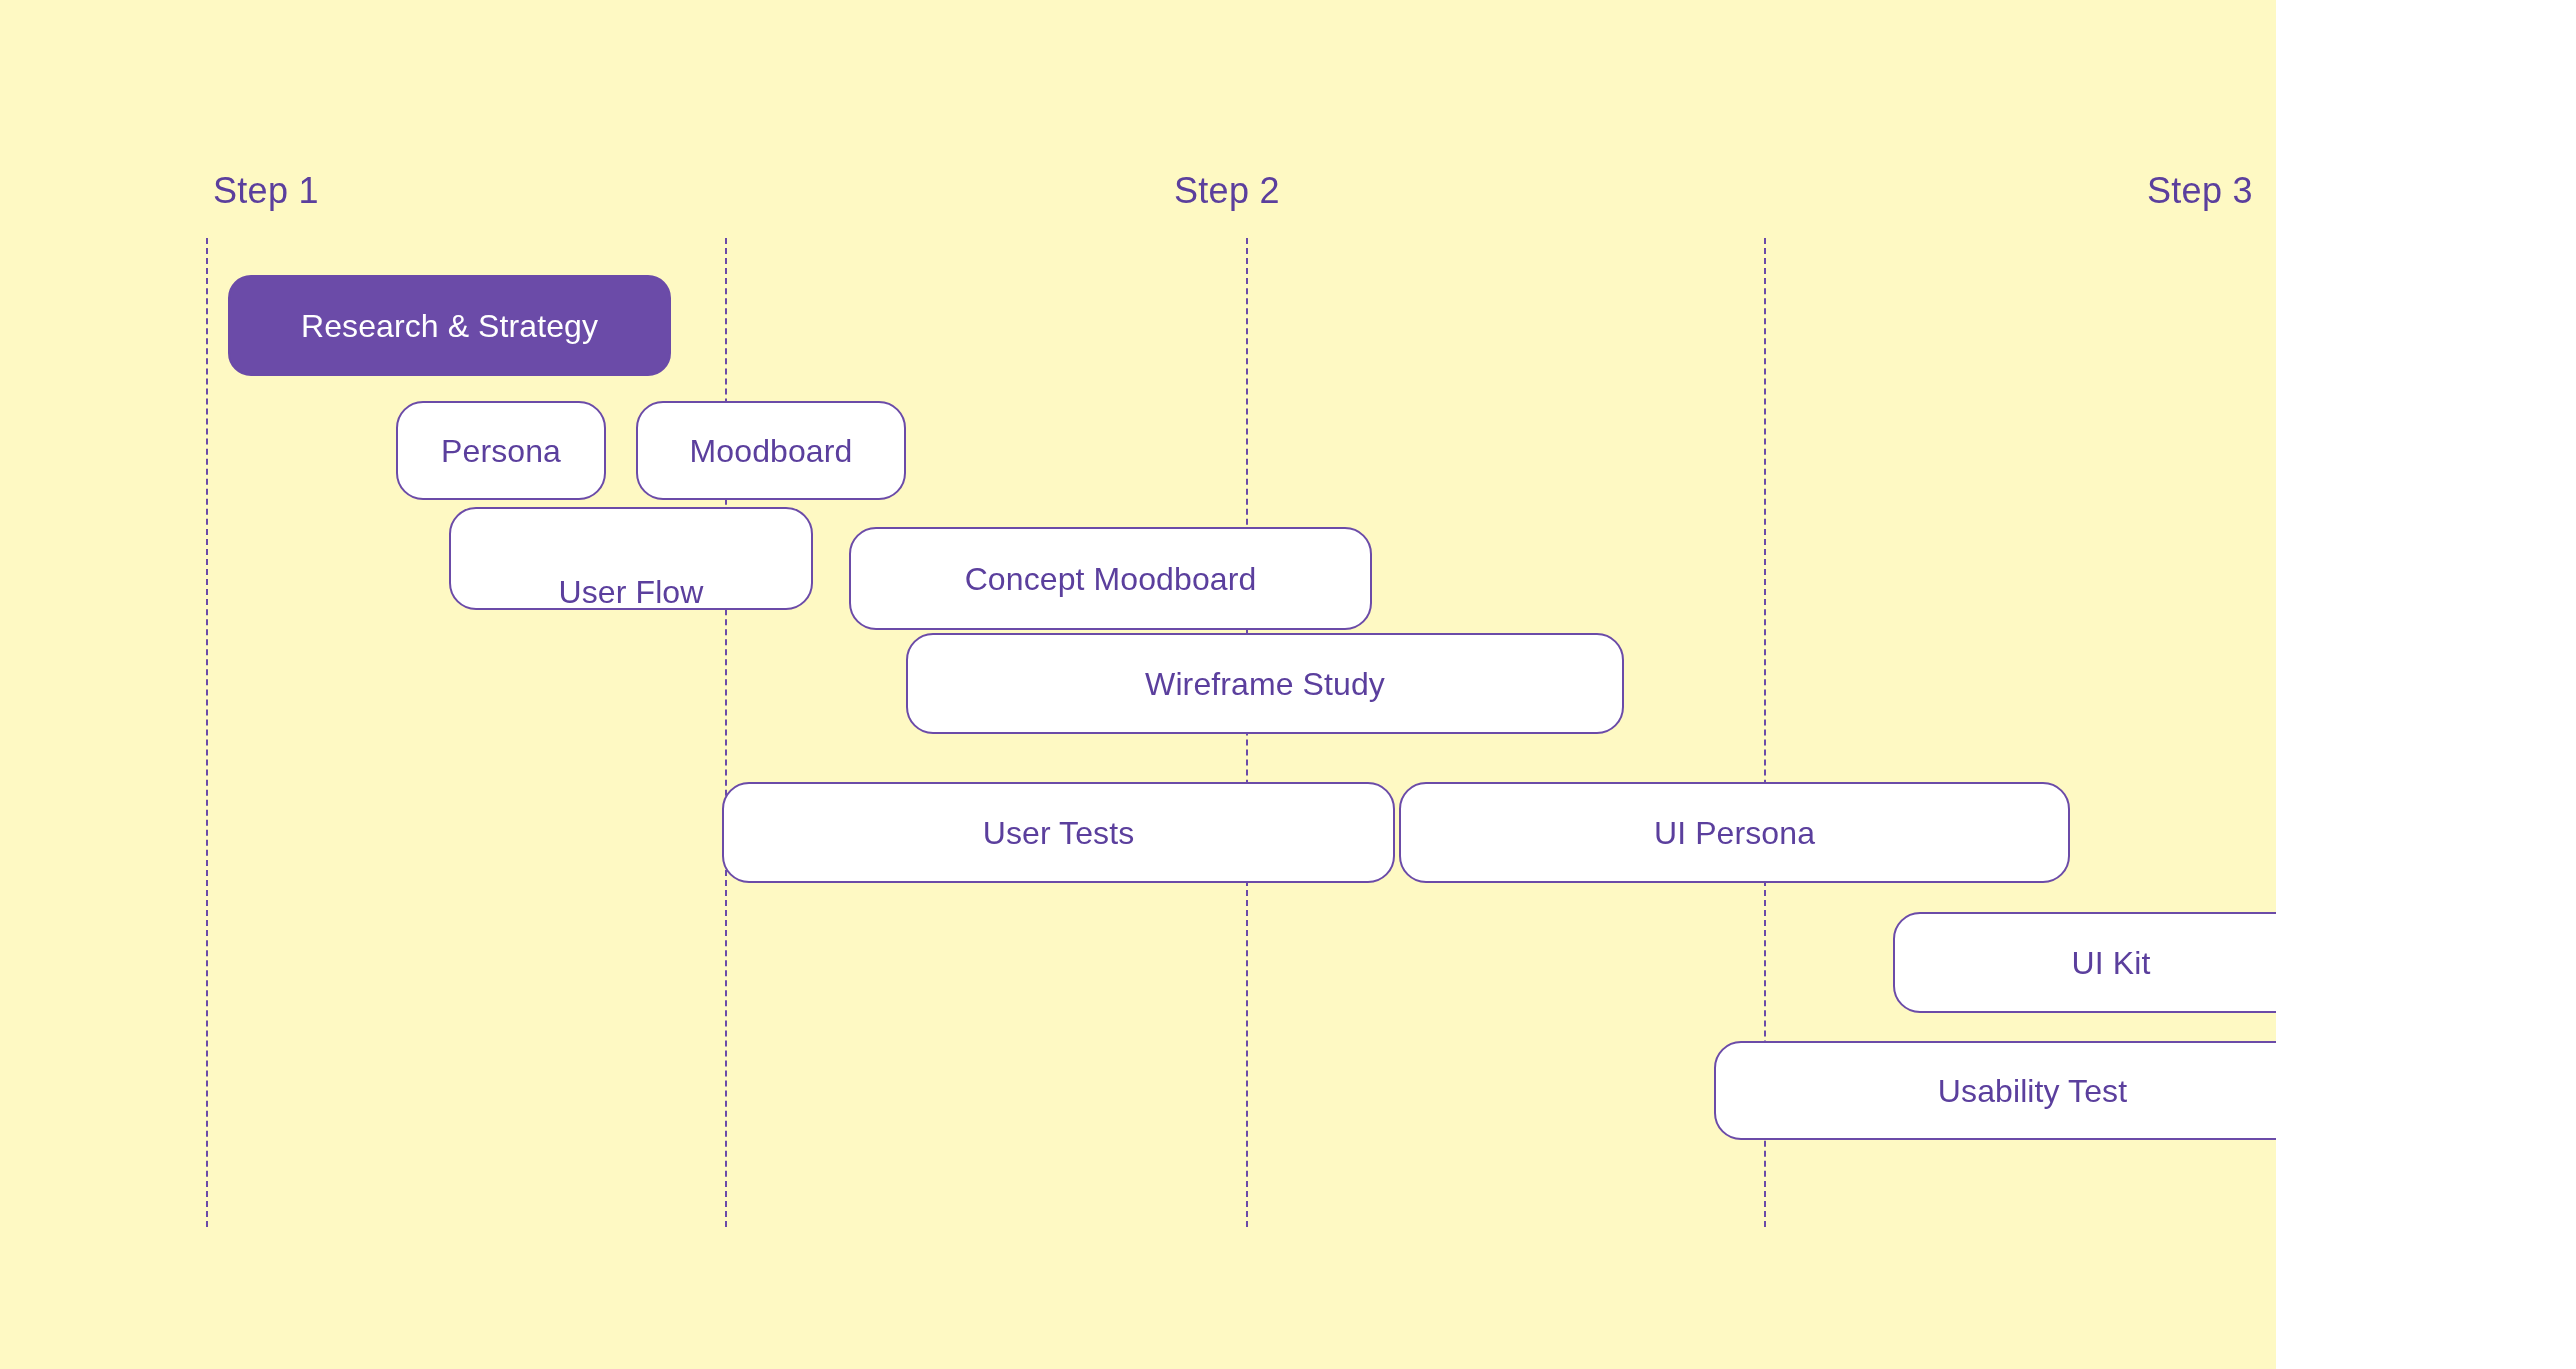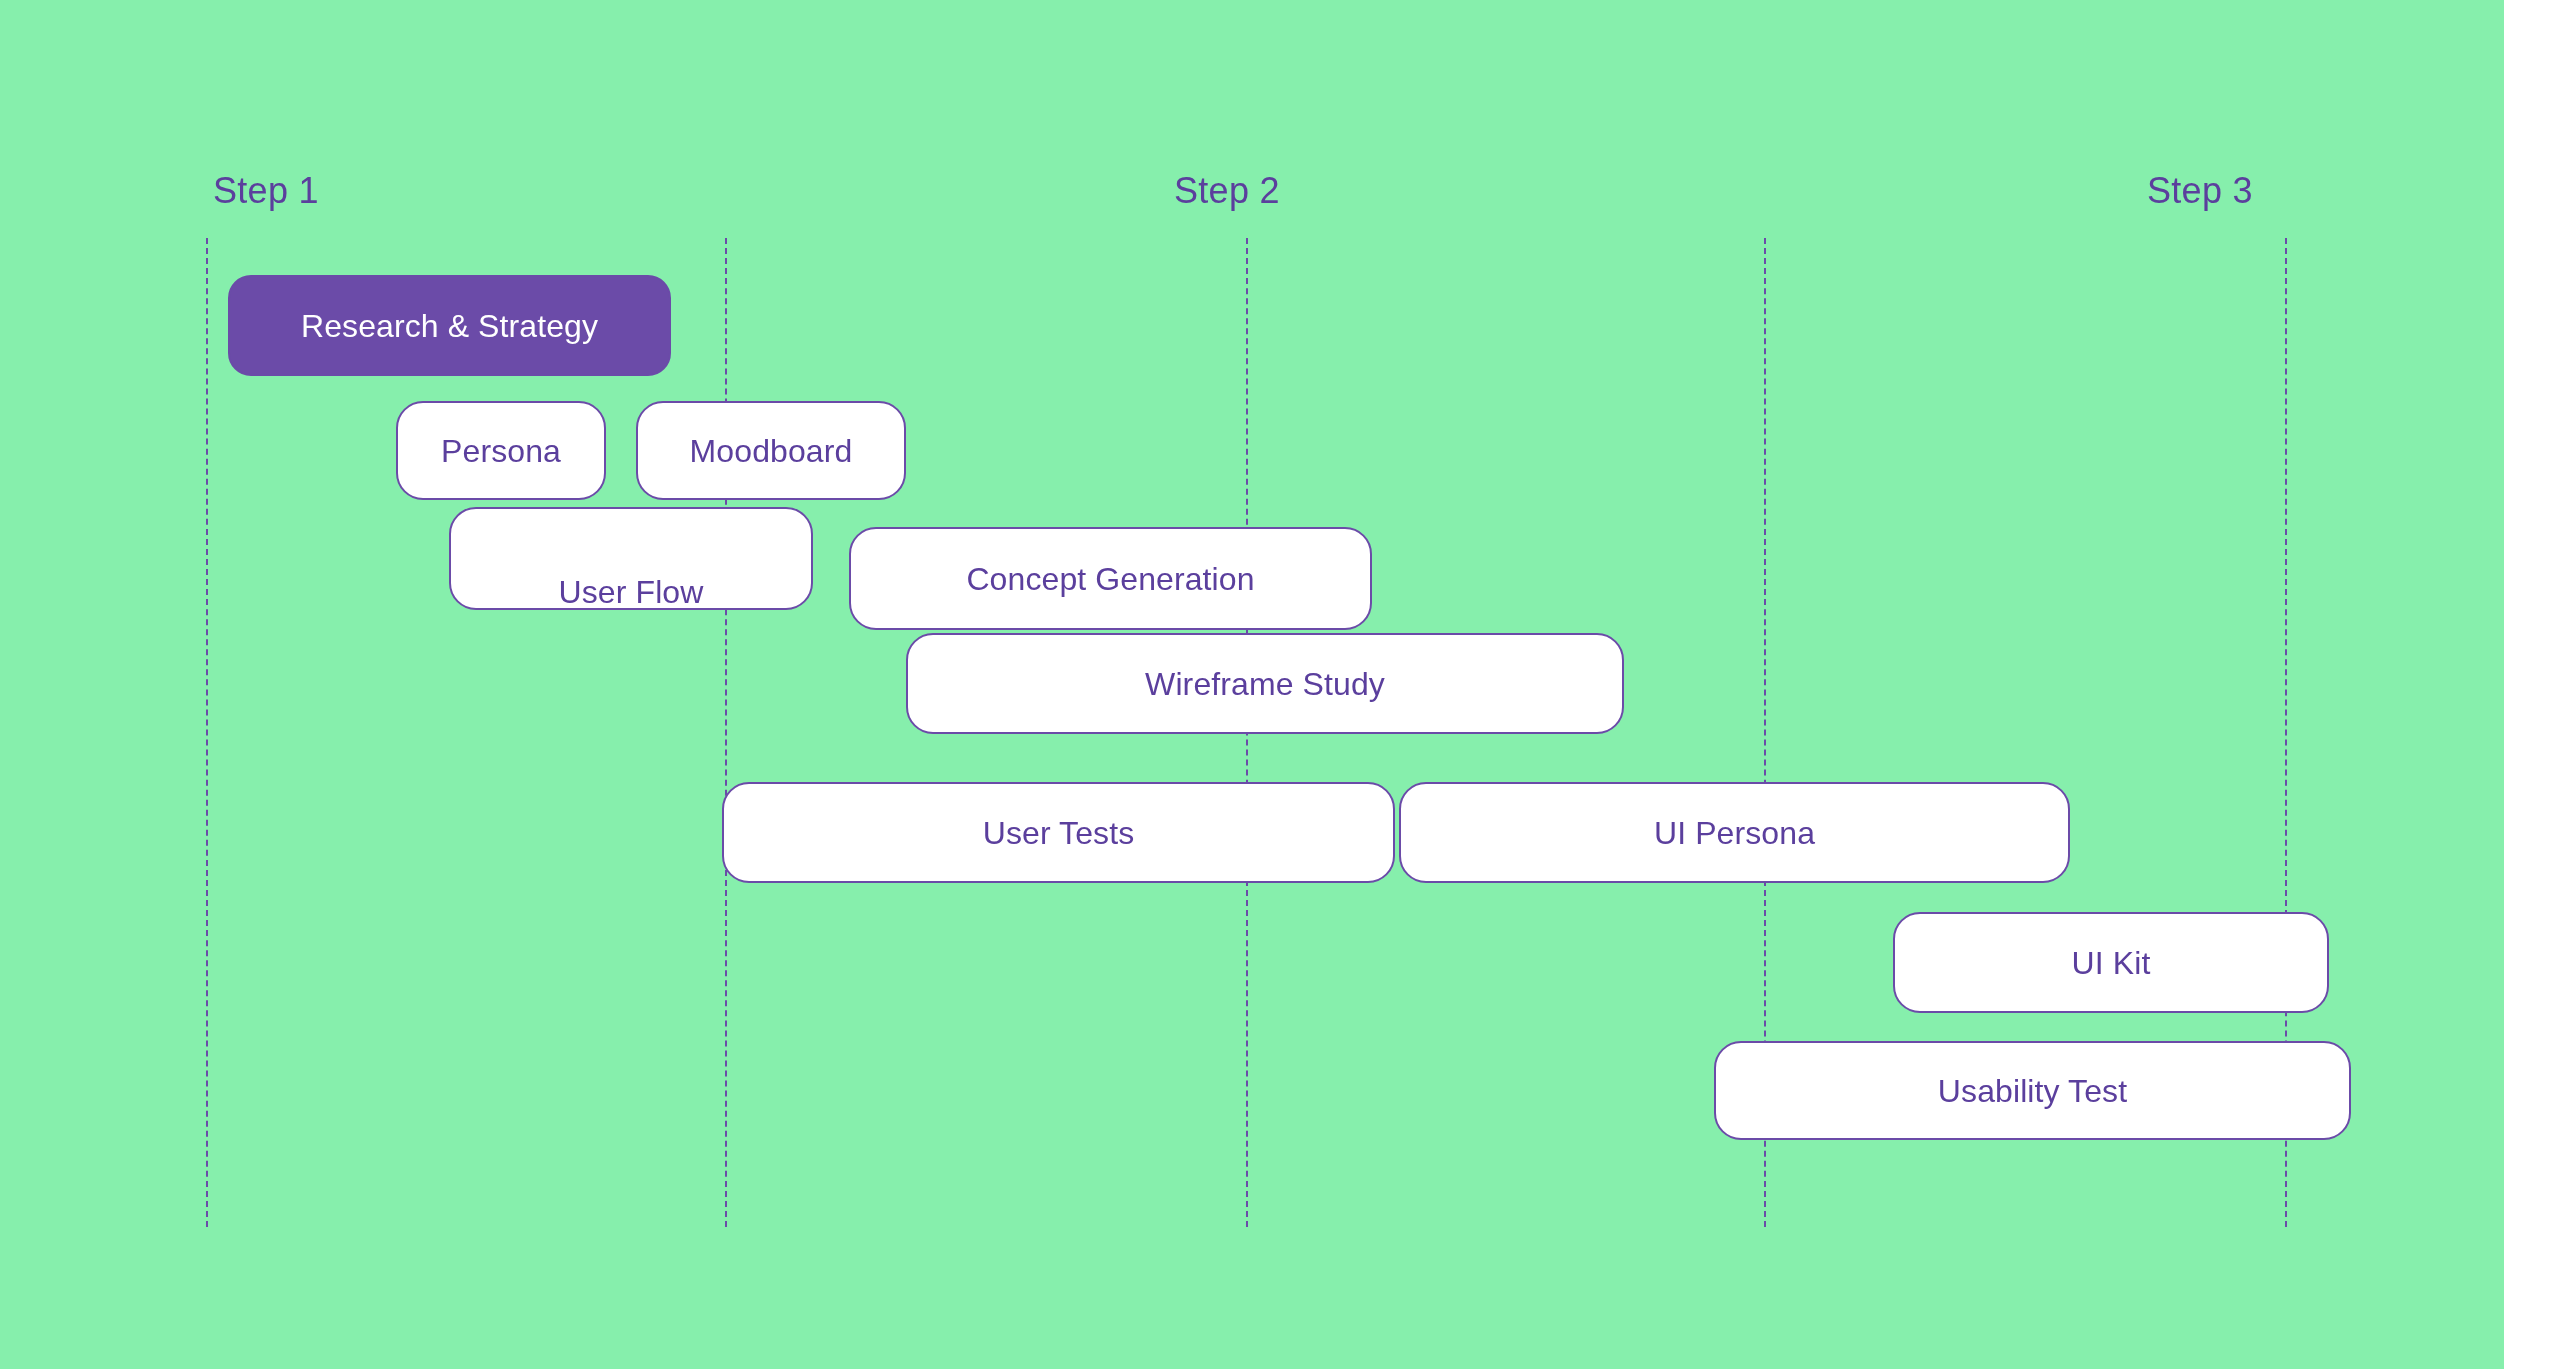--- a/index.html
+++ b/index.html
@@ -68,21 +68,21 @@
     border-radius: 23px;
   }
 
   .task-bar .bar-label {
     pointer-events: none;
   }
 </style>
 </head>
 <body>
 
-<div id="stage" style="width: 2504px; height: 1370px; background: #86efac;">
+<div id="stage" style="width: 2276px; height: 1370px; background: #fef9c3;">
 
   <div id="guide-lines">
       <div class="guide-line" style="left: 206px; border-left-color: rgb(107, 75, 168);"></div>
       <div class="guide-line" style="left: 725px; border-left-color: rgb(107, 75, 168);"></div>
       <div class="guide-line" style="left: 1246px; border-left-color: rgb(107, 75, 168);"></div>
       <div class="guide-line" style="left: 1764px; border-left-color: rgb(107, 75, 168);"></div>
       <div class="guide-line" style="left: 2285px; border-left-color: rgb(107, 75, 168);"></div>
     </div>
 
   <div id="step-labels">
@@ -98,21 +98,21 @@
       <div class="task-bar" style="left: 396px; top: 401px; width: 210px; height: 99px; background: rgb(255, 255, 255); color: rgb(91, 63, 157); border-color: rgb(107, 75, 168);">
         <span class="bar-label">Persona</span>
       </div>
       <div class="task-bar" style="left: 636px; top: 401px; width: 270px; height: 99px; background: rgb(255, 255, 255); color: rgb(91, 63, 157); border-color: rgb(107, 75, 168);">
         <span class="bar-label">Moodboard</span>
       </div>
       <div class="task-bar" style="left: 449px; top: 507px; width: 364px; height: 103px; background: rgb(255, 255, 255); color: rgb(91, 63, 157); border-color: rgb(107, 75, 168); align-items: flex-end;">
         <span class="bar-label">User Flow</span>
       </div>
       <div class="task-bar" style="left: 849px; top: 527px; width: 523px; height: 103px; background: rgb(255, 255, 255); color: rgb(91, 63, 157); border-color: rgb(107, 75, 168);">
-        <span class="bar-label">Concept Generation</span>
+        <span class="bar-label">Concept Moodboard</span>
       </div>
       <div class="task-bar" style="left: 906px; top: 633px; width: 718px; height: 101px; background: rgb(255, 255, 255); color: rgb(91, 63, 157); border-color: rgb(107, 75, 168);">
         <span class="bar-label">Wireframe Study</span>
       </div>
       <div class="task-bar" style="left: 722px; top: 782px; width: 673px; height: 101px; background: rgb(255, 255, 255); color: rgb(91, 63, 157); border-color: rgb(107, 75, 168);">
         <span class="bar-label">User Tests</span>
       </div>
       <div class="task-bar" style="left: 1399px; top: 782px; width: 671px; height: 101px; background: rgb(255, 255, 255); color: rgb(91, 63, 157); border-color: rgb(107, 75, 168);">
         <span class="bar-label">UI Persona</span>
       </div>

